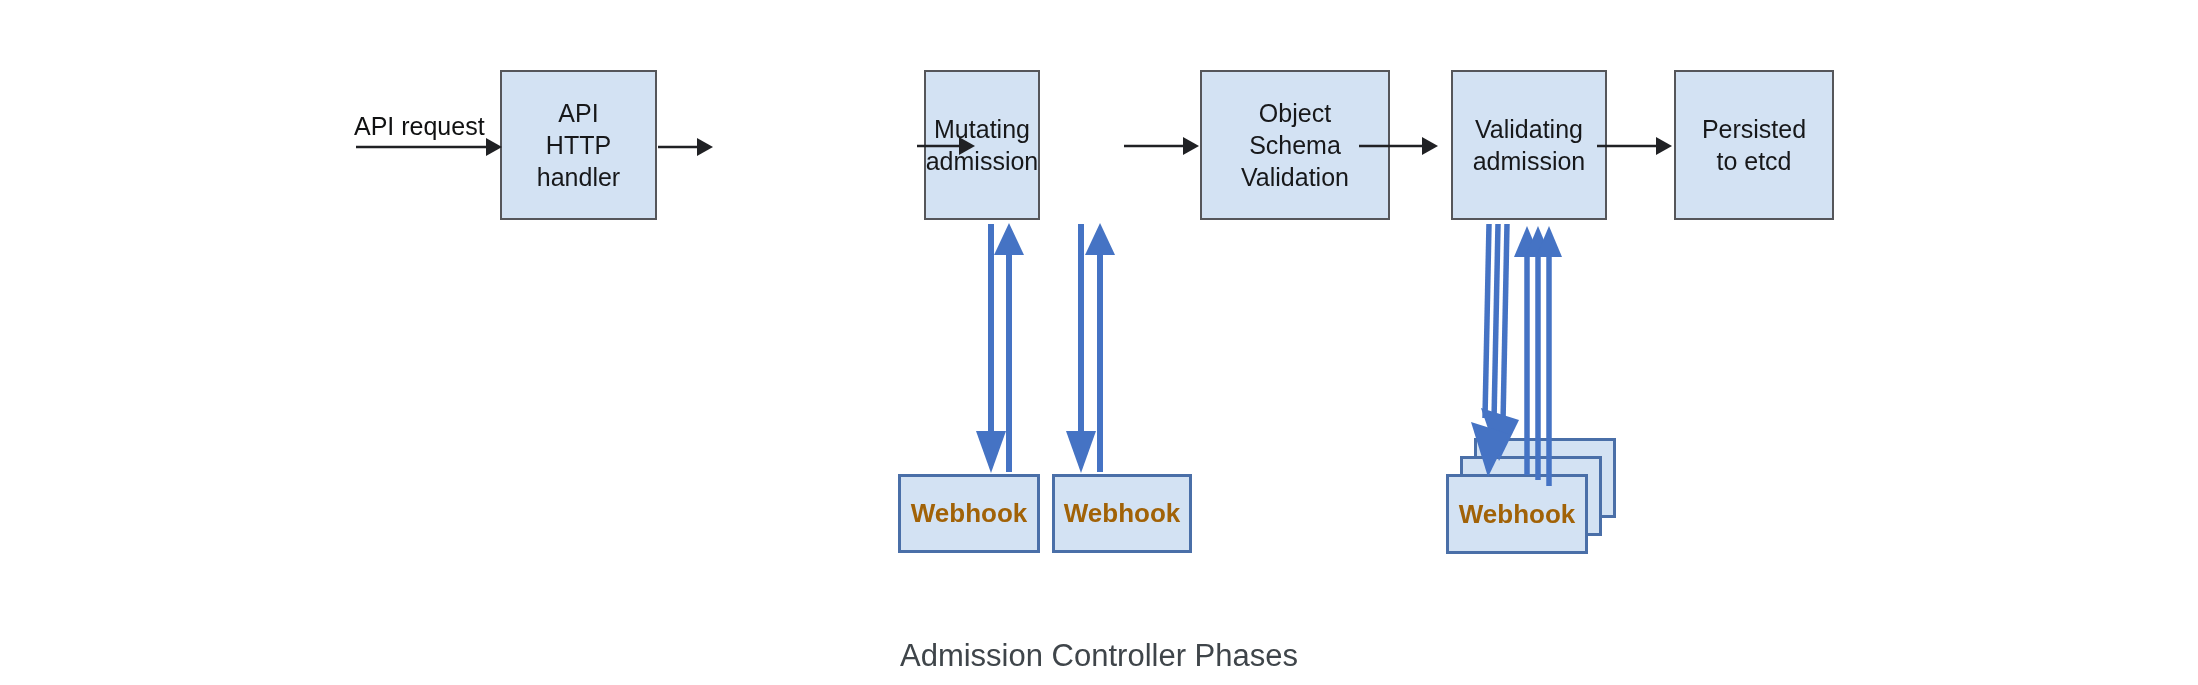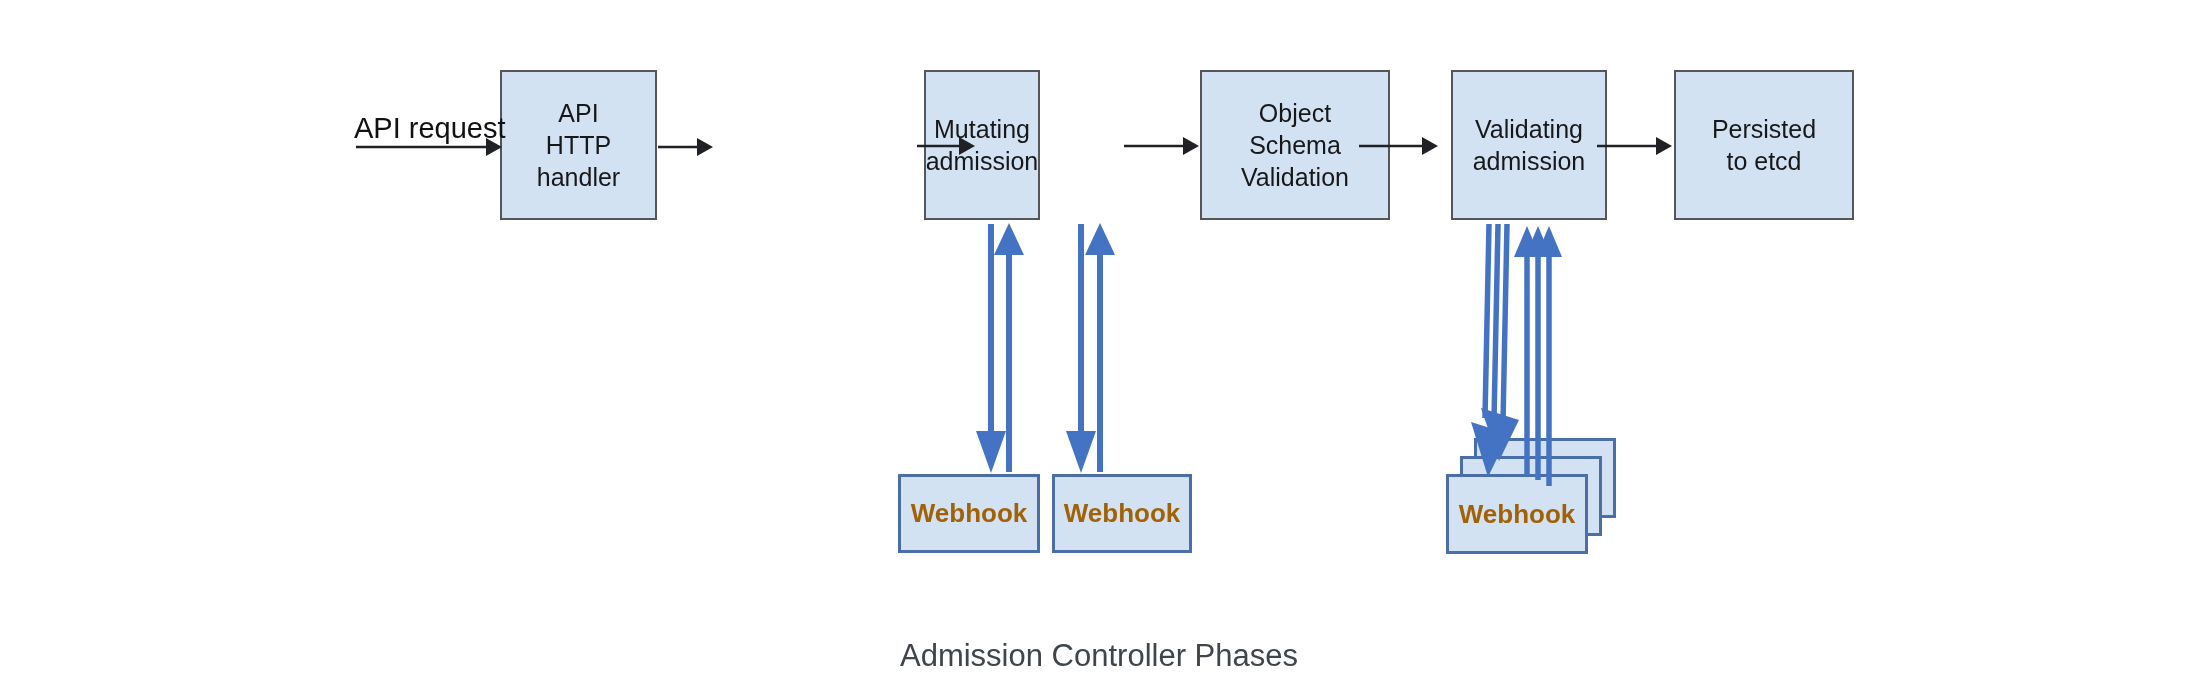--- a/index.html
+++ b/index.html
@@ -28,21 +28,21 @@
     position:absolute;
     background:#d3e2f3;
     border:3px solid #4a6fa8;
     box-sizing:border-box;
     display:flex; align-items:center; justify-content:center;
     text-align:center;
     font-size:26px; font-weight:700; color:#a16207;
   }
   .api-request-label {
     position:absolute; left:354px; top:112px;
-    font-size:29px; color:#101112; letter-spacing:0px;
+    font-size:25px; color:#101112; letter-spacing:0px;
   }
   .caption {
     position:absolute; left:0; top:630px; width:2198px;
     text-align:center;
     font-size:31px; color:#3f454a;margin-top:8px;
   }
 </style>
 </head>
 <body>
 
@@ -56,21 +56,21 @@
   <div class="pbox" style="left:924px;width:116px;">Mutating
 admission</div>
 
   <div class="pbox" style="left:1200px;width:190px;">Object
 Schema
 Validation</div>
 
   <div class="pbox" style="left:1440px;width:156px;margin-left:11px;">Validating
 admission</div>
 
-  <div class="pbox" style="left:1674px;width:180px;">Persisted
+  <div class="pbox" style="left:1674px;width:160px;">Persisted
 to etcd</div>
 
   <div class="api-request-label">API request</div>
 
   <div class="whbox" style="left:898px;top:474px;width:142px;height:79px;">Webhook</div>
 
   <div class="whbox" style="left:1052px;top:474px;width:140px;height:79px;">Webhook</div>
 
   <div class="whbox" style="left:1474px;top:438px;width:142px;height:80px;"></div>
 

